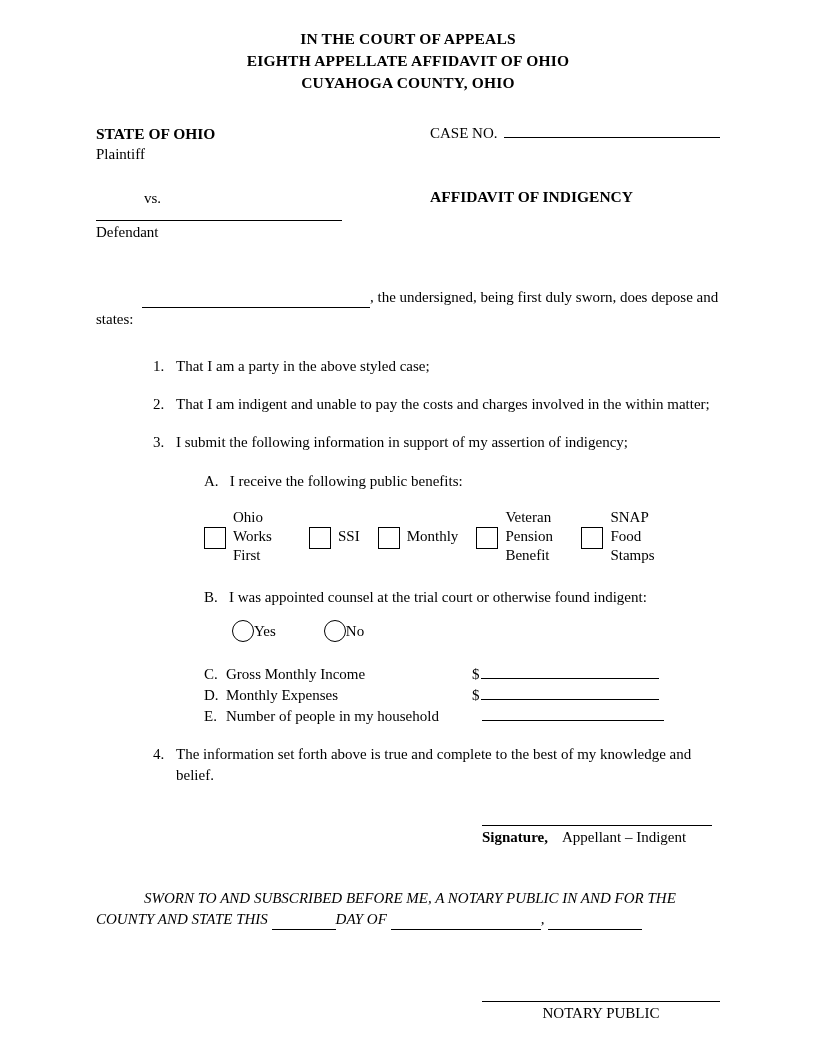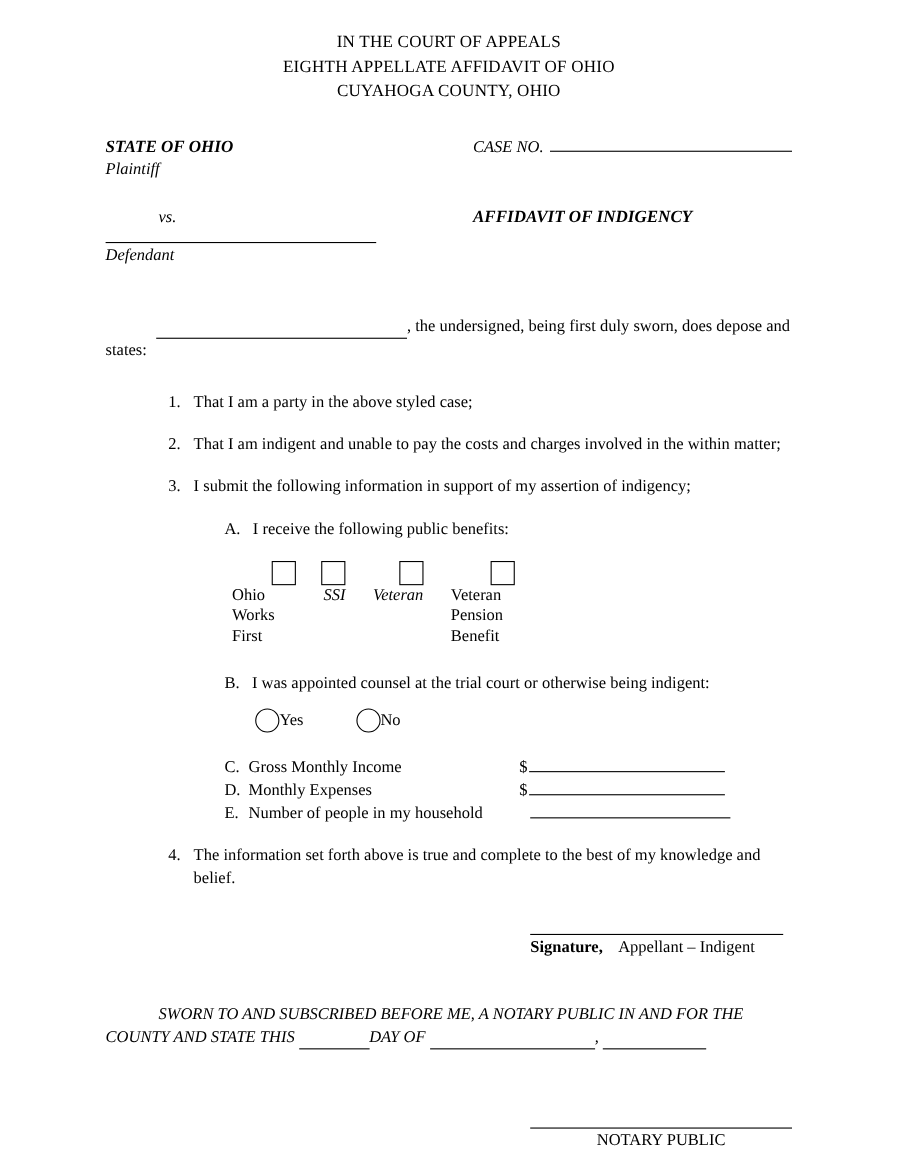--- a/index.html
+++ b/index.html
@@ -18,31 +18,30 @@
   .page {
     position: absolute;
     left: 0; top: 0;
     width: 816px;
     height: 1056px;
     box-sizing: border-box;
     padding: 28px 96px 0 96px;
   }
   .court-header {
     text-align: center;
-    font-weight: normal;
+    font-weight: bold;
     font-size: 15.5px;
     line-height: 22px;
     letter-spacing: 0.2px;
   }
   .spacer-1 { height: 30px; }
 
   .caption {
     position: relative;
     height: 118px;
-    font-style: italic;
   }
   .party-left {
     position: absolute;
     left: 0;
     top: 0;
     width: 330px;
   }
   .state-of-ohio {
     font-weight: bold;
     font-size: 15.5px;
@@ -129,39 +128,38 @@
   .sub-item {
     display: block;
   }
   .benefits-row {
     display: flex;
     margin-top: 16px;
     padding-left: 0px;
   }
   .benefit {
     display: flex;
-    align-items: flex-end;
+    align-items: center;
     margin-right: 18px;
-    flex-direction: column;
   }
   .benefit .box {
     width: 22px;
     height: 22px;
     border: 1px solid #000;
     box-sizing: border-box;
     flex: 0 0 auto;
     margin-top: 2px;
   }
   .benefit .blabel {
     margin-left: 7px;
     font-size: 15px;
     line-height: 19px;
     width: 58px;
   }
-  .benefit.wide .blabel { width: auto; white-space: nowrap; font-style: italic; }
+  .benefit.wide .blabel { width: auto; white-space: nowrap; }
 
   .sub-b {
     margin-top: 22px;
   }
   .yesno-row {
     display: flex;
     margin-top: 12px;
     padding-left: 28px;
   }
   .yesno {
@@ -316,33 +314,37 @@
           <div class="benefit">
             <span class="box"></span>
             <span class="blabel">Ohio Works First</span>
           </div>
           <div class="benefit wide">
             <span class="box"></span>
             <span class="blabel">SSI</span>
           </div>
           <div class="benefit wide">
             <span class="box"></span>
-            <span class="blabel">Veteran</span>
+            <span class="blabel">Monthly</span>
           </div>
           <div class="benefit">
             <span class="box"></span>
             <span class="blabel">Veteran Pension Benefit</span>
+          </div>
+          <div class="benefit">
+            <span class="box"></span>
+            <span class="blabel">SNAP Food Stamps</span>
           </div>
         </div>
 
         <div class="sub-b">
           <span class="sub-item">
             <span>B.</span>
             &nbsp;
-            <span>I was appointed counsel at the trial court or otherwise being indigent:</span>
+            <span>I was appointed counsel at the trial court or otherwise found indigent:</span>
           </span>
           <div class="yesno-row">
             <div class="yesno">
               <span class="circle-box"></span>
               <span class="ylabel">Yes</span>
             </div>
             <div class="yesno">
               <span class="circle-box"></span>
               <span class="ylabel">No</span>
             </div>

